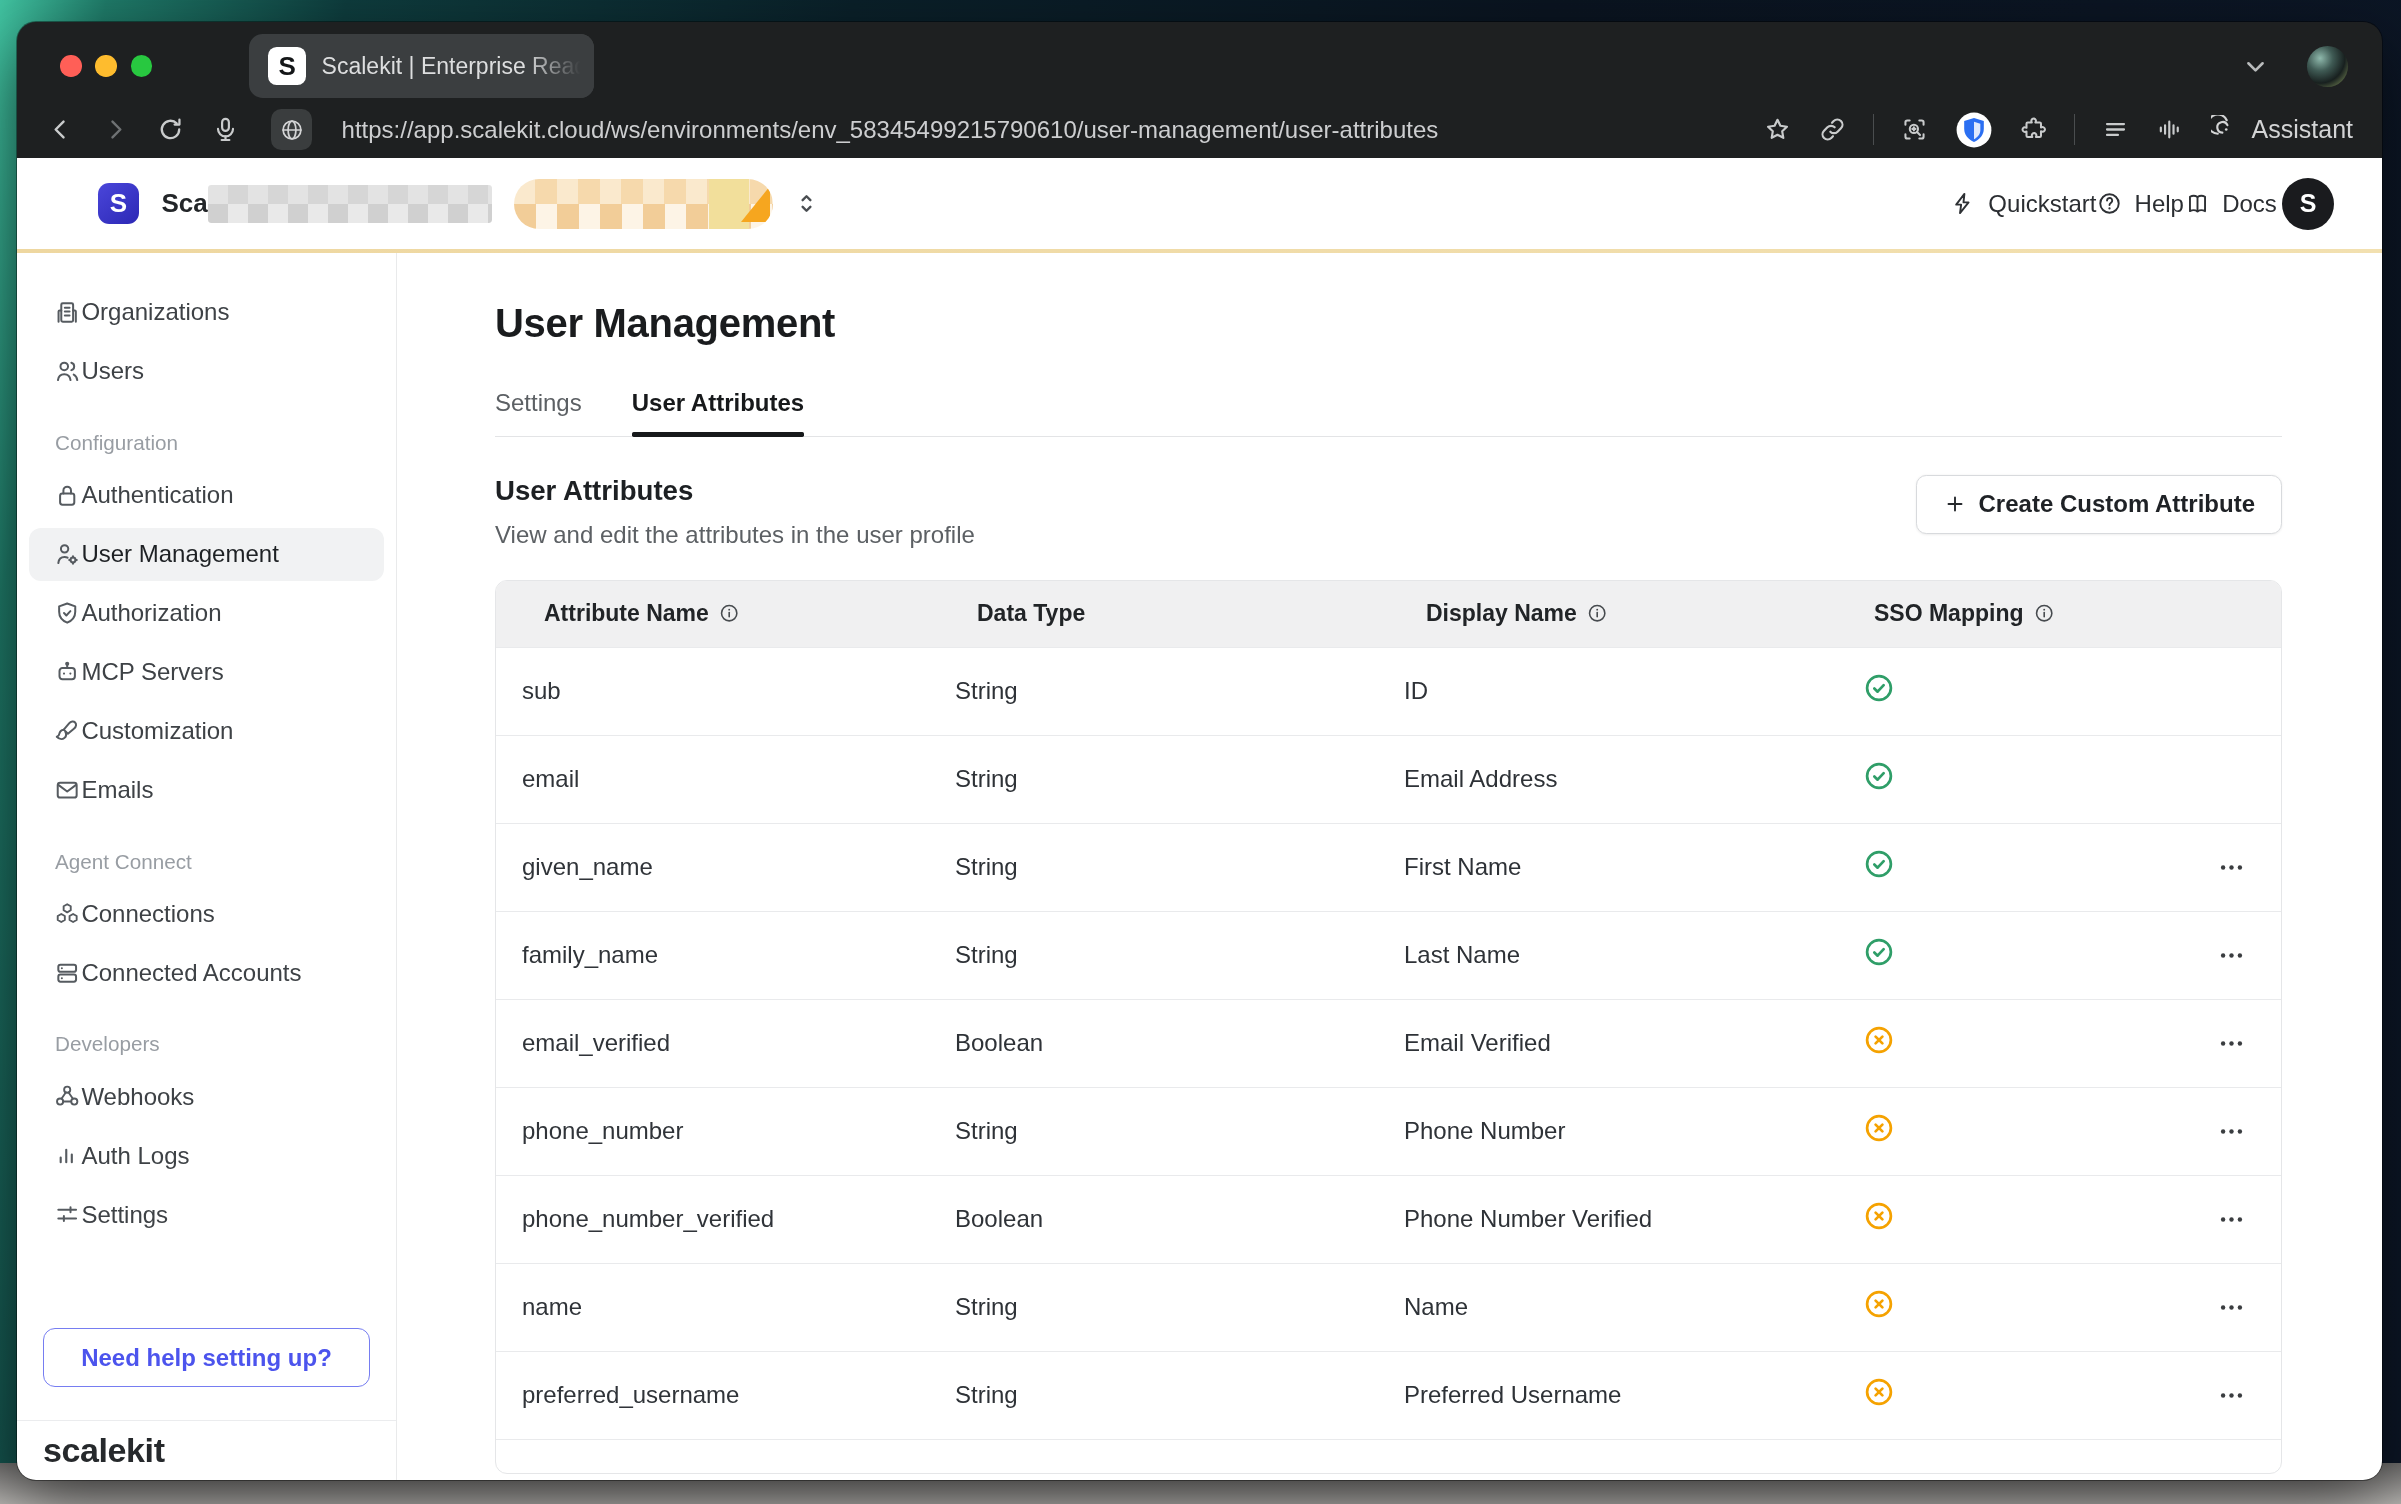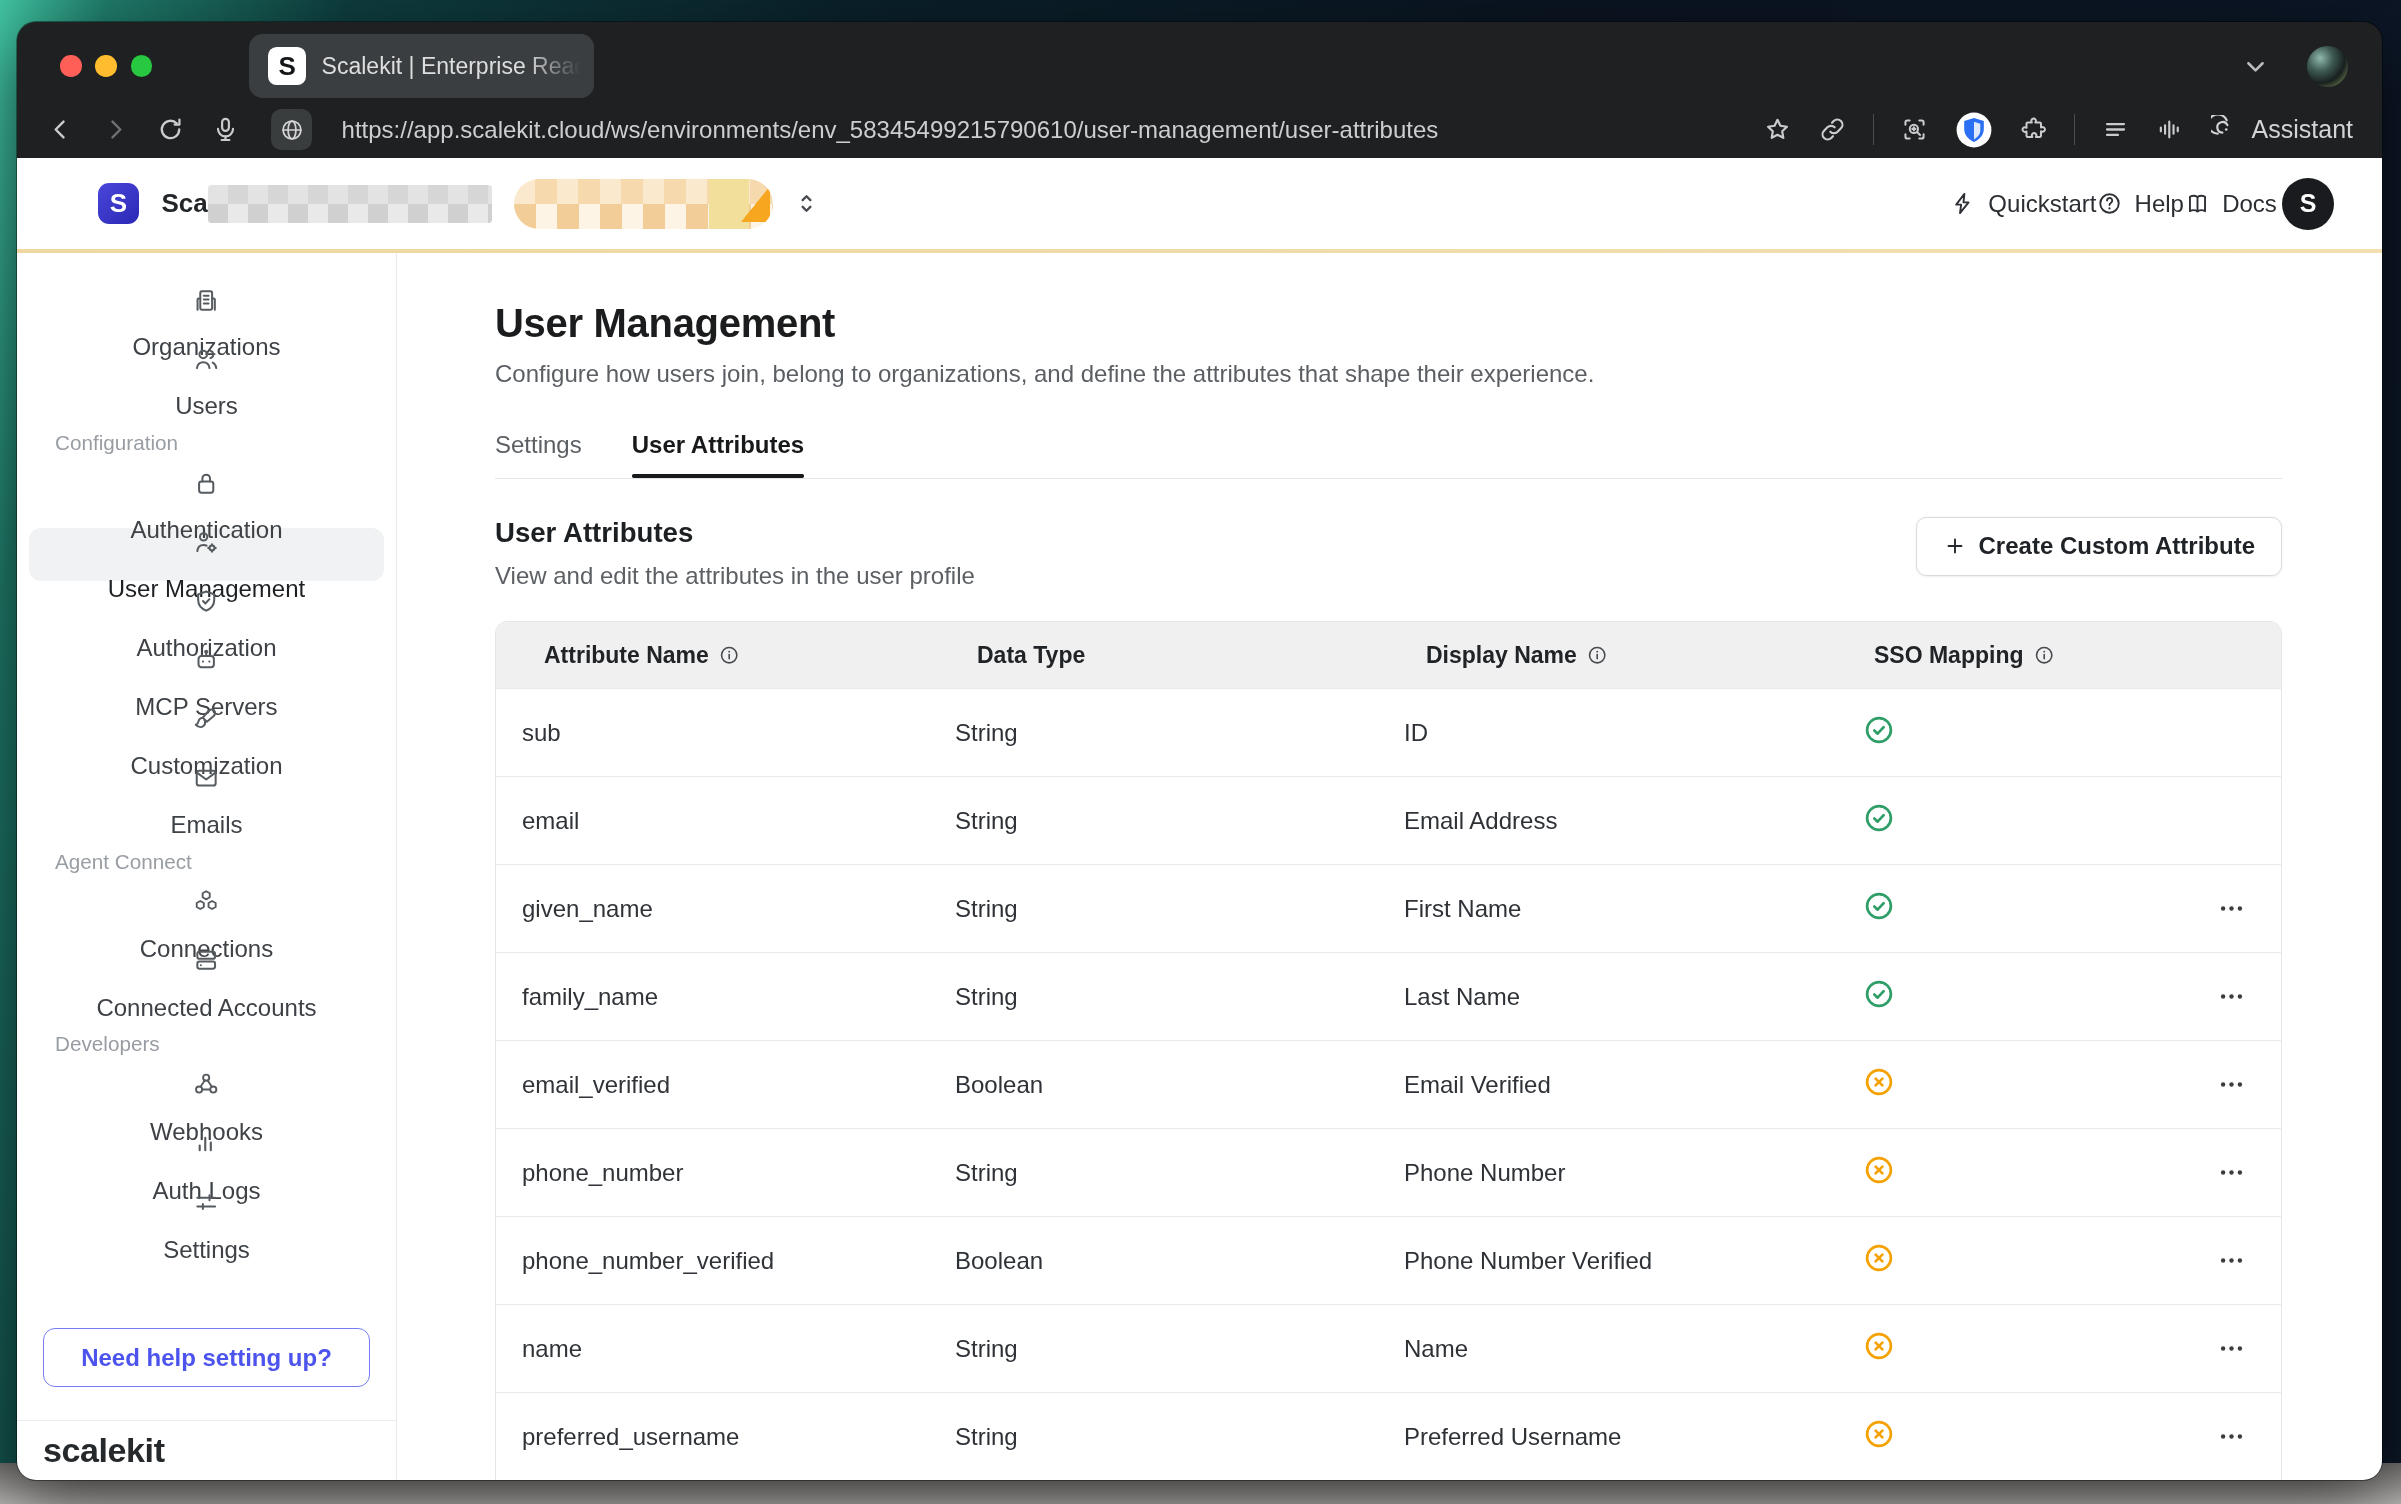--- a/index.html
+++ b/index.html
@@ -62,22 +62,22 @@
   .hdr-item .ic{ width:27px; height:27px; color:#2e3135; }
   .hdr-avatar{ width:52px; height:52px; border-radius:50%; background:#1a1b1e; color:#fff;
     font-size:25px; font-weight:600; display:flex; align-items:center; justify-content:center; margin-left:5.2px; }
 
   .app-body{ flex:1; display:flex; min-height:0; }
 
   
   .sidebar{ width:380px; border-right:0.9px solid #e9eaeb; display:flex; flex-direction:column;
     padding:33px 12px 0 12px; flex:0 0 auto; }
   .section-label{ font-size:20.7px; color:#989da3; margin:33px 0 13.8px 26px; }
-  .nav-item{ height:53px; border-radius:12px; display:flex; align-items:center; gap:19px;
-    padding:0 24px; font-size:24px; color:#3e4246; margin-bottom:6px; cursor:default;flex-direction:column; }
+  .nav-item{ height:53px; border-radius:12px; display:flex; align-items:center; 
+    padding:0 24px; font-size:24px; color:#3e4246; margin-bottom:6px; cursor:default; }
   .nav-item.active{ background:#f1f2f3; color:#1e2124; font-weight:500; }
   .nav-icon{ width:28.4px; height:28.4px; color:#565b60; flex:0 0 auto; }
   .sidebar-spacer{ flex:1; }
   .help-btn{ margin:0 13.8px 33px 13.8px; height:59px; border:1.7px solid #767df1; border-radius:12px;
     background:#fff; color:#4c54ed; font-size:24px; font-weight:700; display:flex;
     align-items:center; justify-content:center; font-family:inherit; }
   .brand-row{ border-top:0.9px solid #ebecee; height:60px; display:flex; align-items:center;
     padding-left:26px; margin:0 -12px; }
   .brand{ font-size:34px; font-weight:800; color:#26292c; letter-spacing:-0.4px; }
 
@@ -544,21 +544,20 @@
           </nav>
         <div class="sidebar-spacer"></div>
         <button class="help-btn">Need help setting up?</button>
         <div class="brand-row">
           <span class="brand">scalekit</span>
         </div>
       </div>
 
       <div class="main">
         <h1 class="page-title">User Management</h1>
-        <div class="page-subtitle">Configure how users join, belong to organizations, and define the attributes that shape their experience.</div>
 
         <div class="tabs">
             <div class="tabitem">Settings</div>
             <div class="tabitem active">User Attributes</div>
           </div>
 
         <div class="section-row">
           <div>
             <div class="section-title">User Attributes</div>
             <div class="section-sub">View and edit the attributes in the user profile</div>

